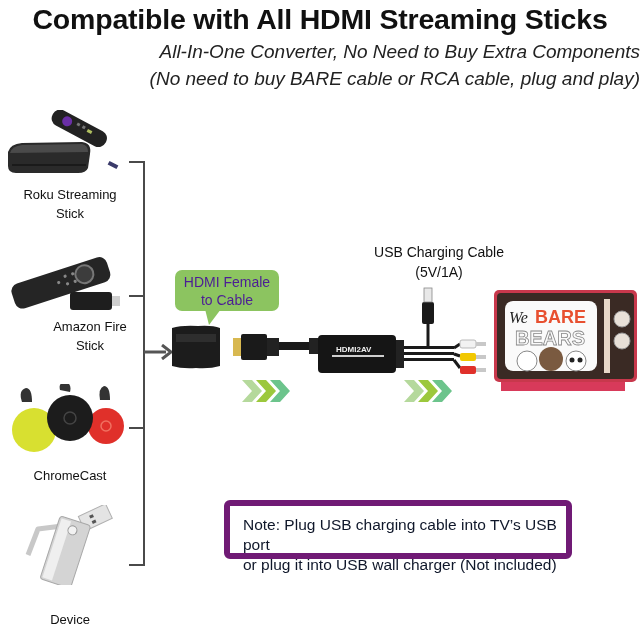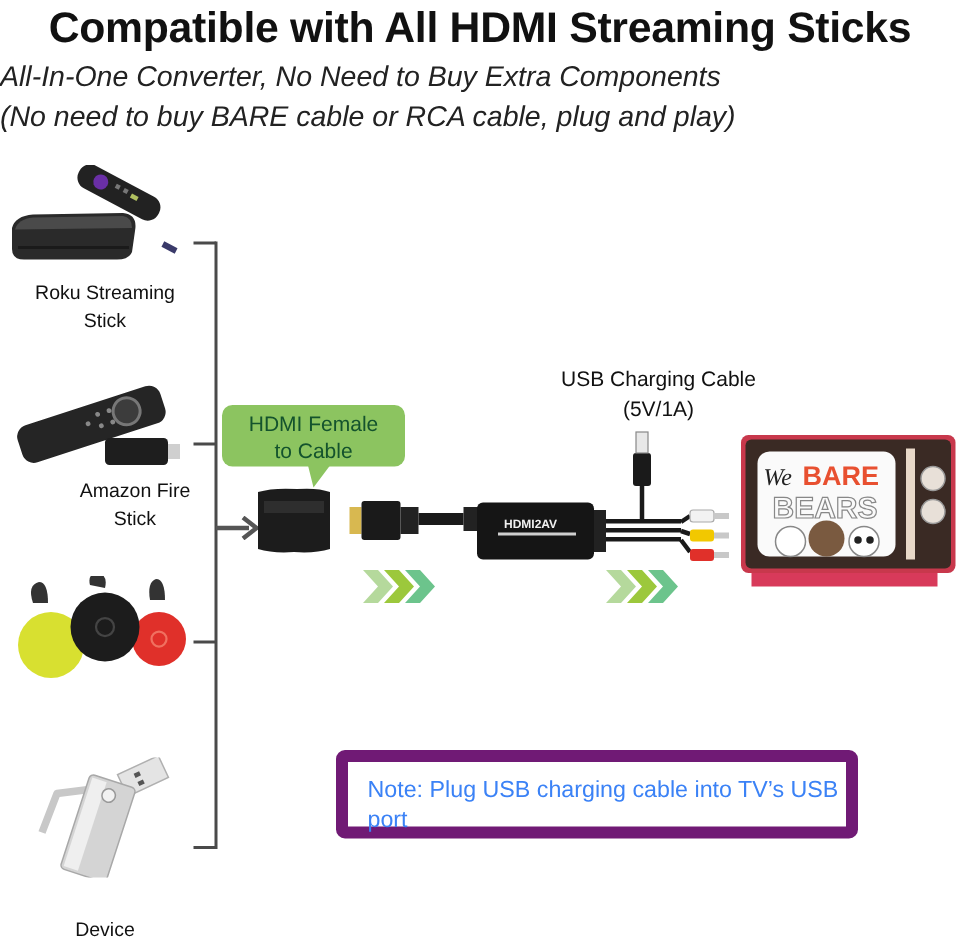--- a/index.html
+++ b/index.html
@@ -4,56 +4,56 @@
 <style>
   * { box-sizing: border-box; margin: 0; padding: 0; }
   html, body { width: 640px; height: 625px; background: #ffffff; overflow: hidden; }
   body { position: relative; font-family: "Liberation Sans", sans-serif; color: #111; }
 
   .title {
     position: absolute; left: 0; top: 3px; width: 640px; text-align: center;
     font-size: 28.5px; font-weight: bold; letter-spacing: -0.2px; color: #111;
   }
   .subtitle {
-    position: absolute; left: 0; width: 640px; text-align: left;
+    position: absolute; left: 0; width: 640px; text-align: right;
     font-size: 19px; font-style: italic; color: #222;
   }
   .sub1 { top: 41px; }
   .sub2 { top: 68px; }
 
   .device { position: absolute; width: 140px; text-align: center; }
   .device-label {
     position: absolute; left: 0; width: 140px; text-align: center;
     font-size: 13px; line-height: 19px; color: #111;
   }
 
   .bracket-line { position: absolute; background: #4a4a4a; }
 
   .callout {
-    position: absolute; left: 148px; top: 270px; width: 122px; height: 41px;
+    position: absolute; left: 175px; top: 270px; width: 104px; height: 41px;
     background: #8cc460; border-radius: 7px;
-    color: #14532d; font-size: 14px; text-align: center; line-height: 18px; padding-top: 3px;
+    color: #4c1d95; font-size: 14px; text-align: center; line-height: 18px; padding-top: 3px;
   }
   .callout-tail {
     position: absolute; left: 205px; top: 309px; width: 0; height: 0;
     border-left: 4px solid transparent; border-right: 12px solid transparent;
     border-top: 16px solid #8cc460;
   }
 
   .usb-label {
     position: absolute; left: 354px; top: 242px; width: 170px; text-align: center;
     font-size: 14px; line-height: 20px; color: #111;
   }
 
   .chevrons { position: absolute; top: 378px; width: 52px; height: 26px; }
 
   .note {
     position: absolute; left: 224px; top: 500px; width: 348px; height: 59px;
-    border: 8px solid #701a75; border-radius: 6px; background: #fff;
-    padding: 9px 0 0 13px; font-size: 15.5px; line-height: 20px; color: #3b82f6;
+    border: 6px solid #701a75; border-radius: 6px; background: #fff;
+    padding: 9px 0 0 13px; font-size: 15.5px; line-height: 20px; color: #0f172a;
   }
 </style>
 </head>
 <body>
 
 <div class="title">Compatible with All HDMI Streaming Sticks</div>
 <div class="subtitle sub1">All-In-One Converter, No Need to Buy Extra Components</div>
 <div class="subtitle sub2">(No need to buy BARE cable or RCA cable, plug and play)</div>
 
 <div class="device" style="left:0; top:110px; height:115px;">
@@ -102,20 +102,23 @@
   <svg width="140" height="70" viewBox="0 0 140 70" style="position:absolute;left:0;top:0;">
     <path d="M22 18 Q18 6 26 4 Q32 4 32 18" fill="#333"></path>
     <path d="M100 16 Q98 4 104 2 Q110 2 110 16" fill="#333"></path>
     <path d="M60 6 Q58 -2 66 -2 Q72 0 70 8" fill="#333"></path>
     <circle cx="106" cy="42" r="18" fill="#e0302a"></circle>
     <circle cx="106" cy="42" r="5" fill="none" stroke="#f07060" stroke-width="1.5"></circle>
     <circle cx="34" cy="46" r="22" fill="#d8e030"></circle>
     <circle cx="70" cy="34" r="23" fill="#1c1c1c"></circle>
     <circle cx="70" cy="34" r="6" fill="none" stroke="#444" stroke-width="1.5"></circle>
   </svg>
+  <div class="device-label" style="top:82px;">
+    <span>ChromeCast</span>
+  </div>
 </div>
 
 <div class="device" style="left:0; top:505px; height:120px;">
   <svg width="140" height="80" viewBox="0 0 140 80" style="position:absolute;left:0;top:0;">
     <path d="M28 50 L38 24 L70 20" fill="none" stroke="#c8c8c8" stroke-width="5" stroke-linejoin="round"></path>
     <g transform="rotate(-25 88 18)">
       <rect x="82" y="8" width="30" height="16" fill="#e4e4e4" stroke="#b0b0b0" stroke-width="1"></rect>
       <rect x="92" y="12" width="4" height="3" fill="#555"></rect>
       <rect x="92" y="18" width="4" height="3" fill="#555"></rect>
     </g>
@@ -221,13 +224,14 @@
 
   <circle cx="34" cy="72" r="10" fill="#ffffff" stroke="#888" stroke-width="1"></circle>
   <circle cx="58" cy="70" r="12" fill="#7a5a40"></circle>
   <circle cx="83" cy="72" r="10" fill="#ffffff" stroke="#888" stroke-width="1"></circle>
   <circle cx="79" cy="71" r="2.5" fill="#222"></circle>
   <circle cx="87" cy="71" r="2.5" fill="#222"></circle>
 </svg>
 
 <div class="note">
   <span>Note: Plug USB charging cable into TV’s USB port</span><br>
+  <span>or plug it into USB wall charger (Not included)</span>
 </div>
 
 </body></html>

